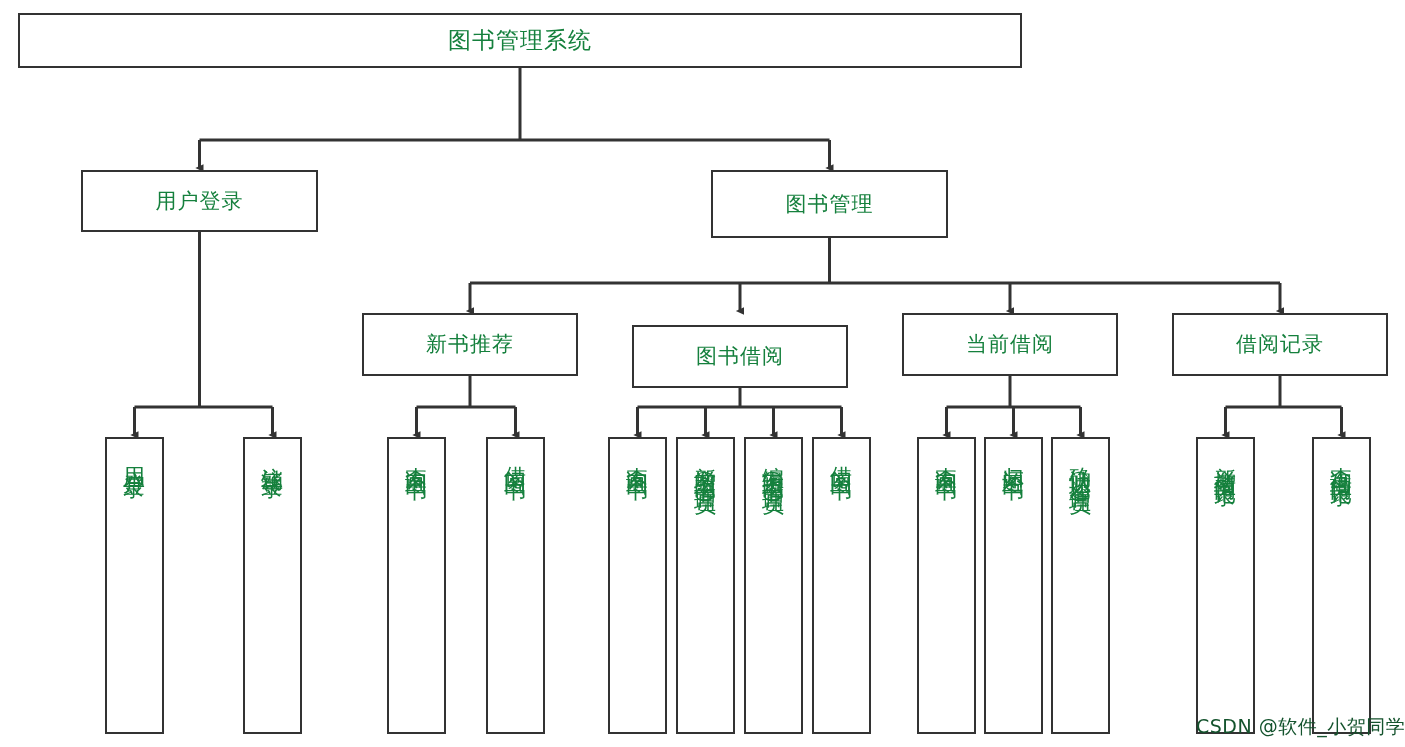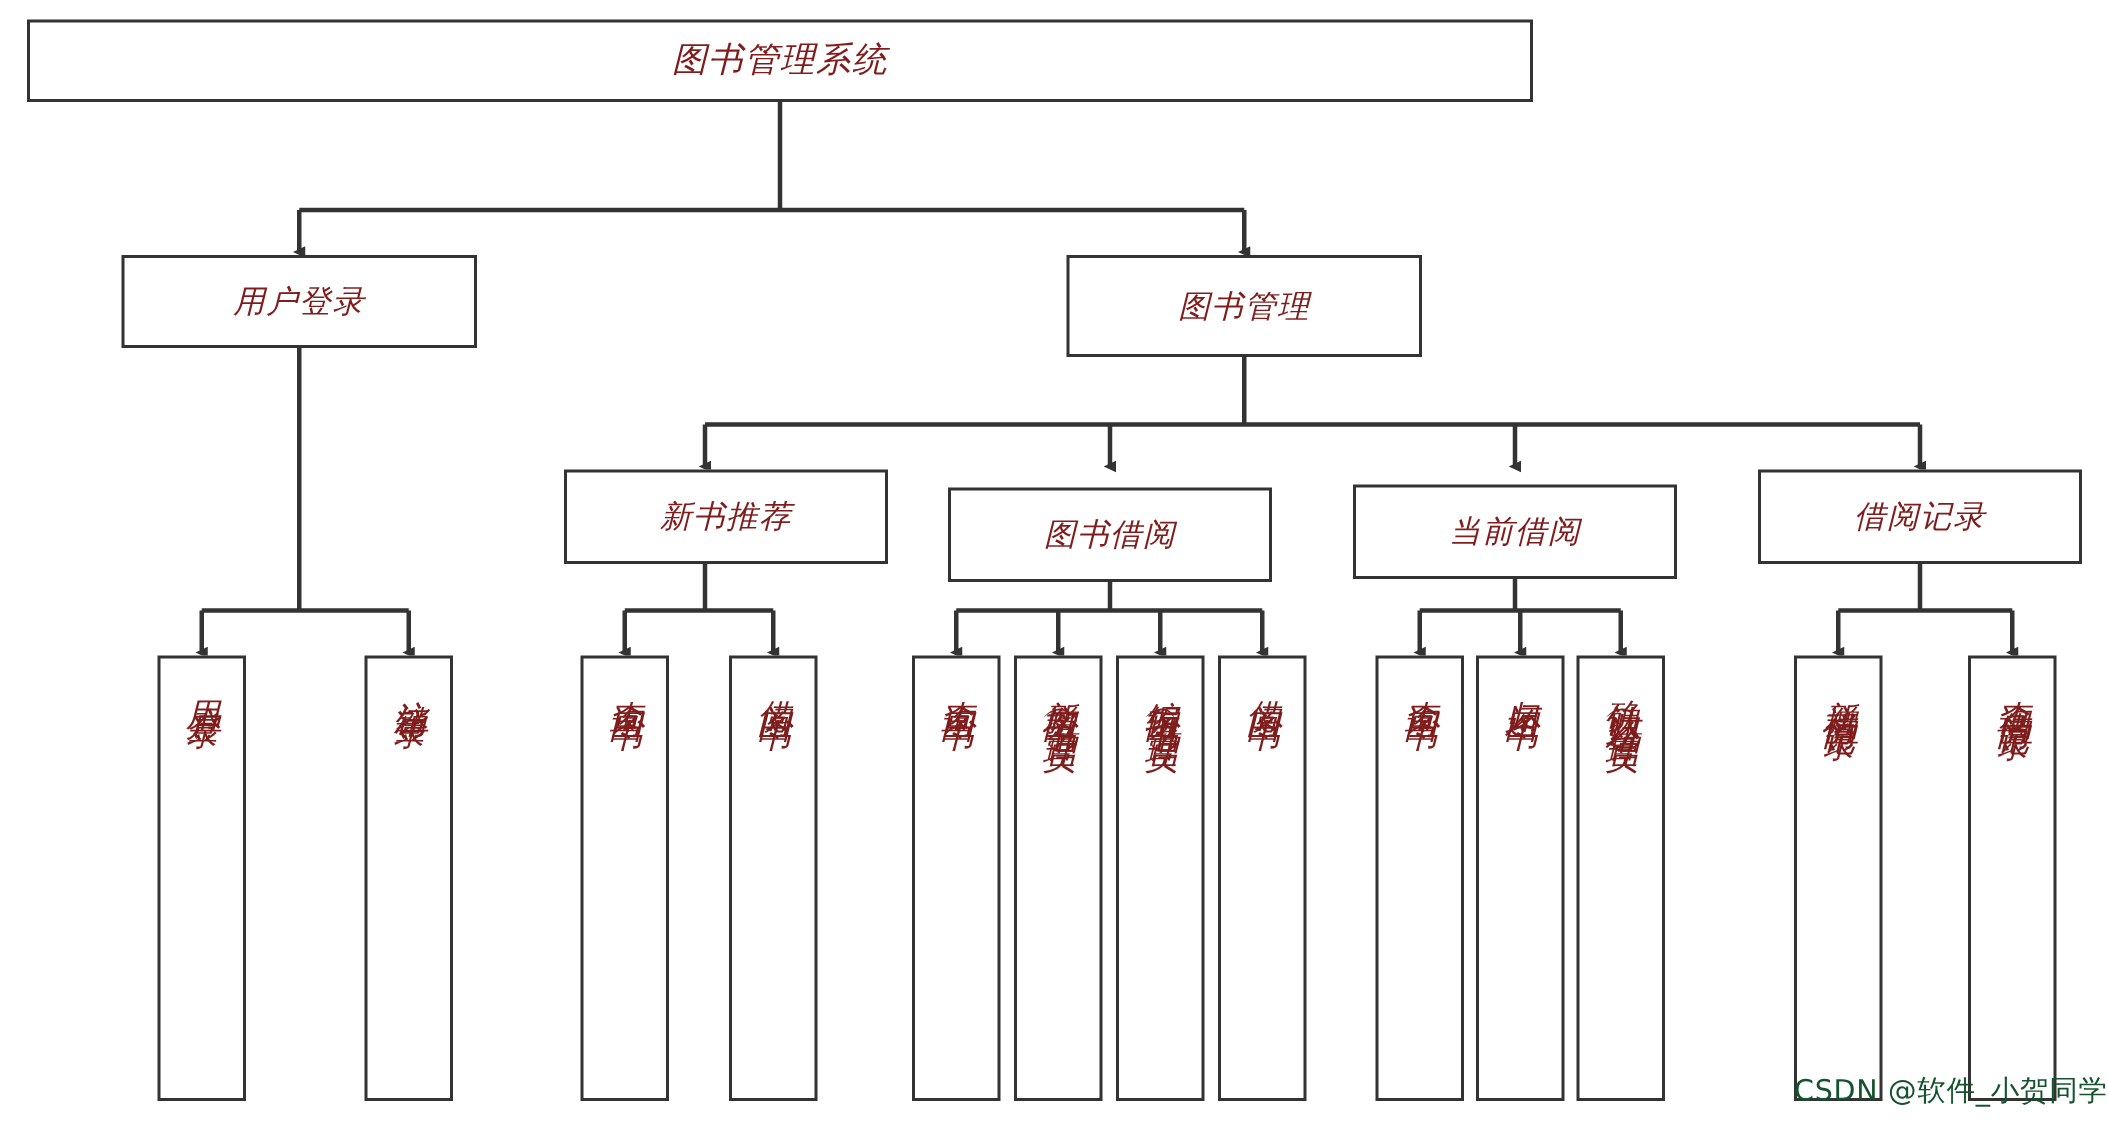--- a/index.html
+++ b/index.html
@@ -28,23 +28,22 @@
     border:2px solid #333333;
     display:flex;
     align-items:center;
     justify-content:center;
     z-index:2;
   }
   .node .label{
     font-size:21px;
     line-height:1.25;
     letter-spacing:1px;
-    color:#7f1d1d;
+    color:#15803d;
     white-space:nowrap;
-    font-style:italic;
   }
   
   .node.vertical{
     align-items:flex-start;
     justify-content:center;
     padding-top:10px;
   }
   .node.vertical .label{
     writing-mode:vertical-rl;
     text-orientation:upright;
@@ -114,27 +113,27 @@
   <div id="node-layer">
       <div class="node root" style="left: 18px; top: 13px; width: 1004px; height: 55px;">
         <span class="label">图书管理系统</span>
       </div>
       <div class="node" style="left: 81px; top: 170px; width: 237px; height: 62px;">
         <span class="label">用户登录</span>
       </div>
       <div class="node" style="left: 711px; top: 170px; width: 237px; height: 68px;">
         <span class="label">图书管理</span>
       </div>
-      <div class="node" style="left: 376px; top: 313px; width: 216px; height: 63px;">
+      <div class="node" style="left: 362px; top: 313px; width: 216px; height: 63px;">
         <span class="label">新书推荐</span>
       </div>
       <div class="node" style="left: 632px; top: 313px; width: 216px; height: 63px; margin-top: 12px;">
         <span class="label">图书借阅</span>
       </div>
-      <div class="node" style="left: 902px; top: 323px; width: 216px; height: 63px;">
+      <div class="node" style="left: 902px; top: 313px; width: 216px; height: 63px;">
         <span class="label">当前借阅</span>
       </div>
       <div class="node" style="left: 1172px; top: 313px; width: 216px; height: 63px;">
         <span class="label">借阅记录</span>
       </div>
       <div class="node vertical" style="left: 105px; top: 437px; width: 59px; height: 297px;">
         <span class="label">用户登录</span>
       </div>
       <div class="node vertical" style="left: 243px; top: 437px; width: 59px; height: 297px;">
         <span class="label">注销登录</span>

